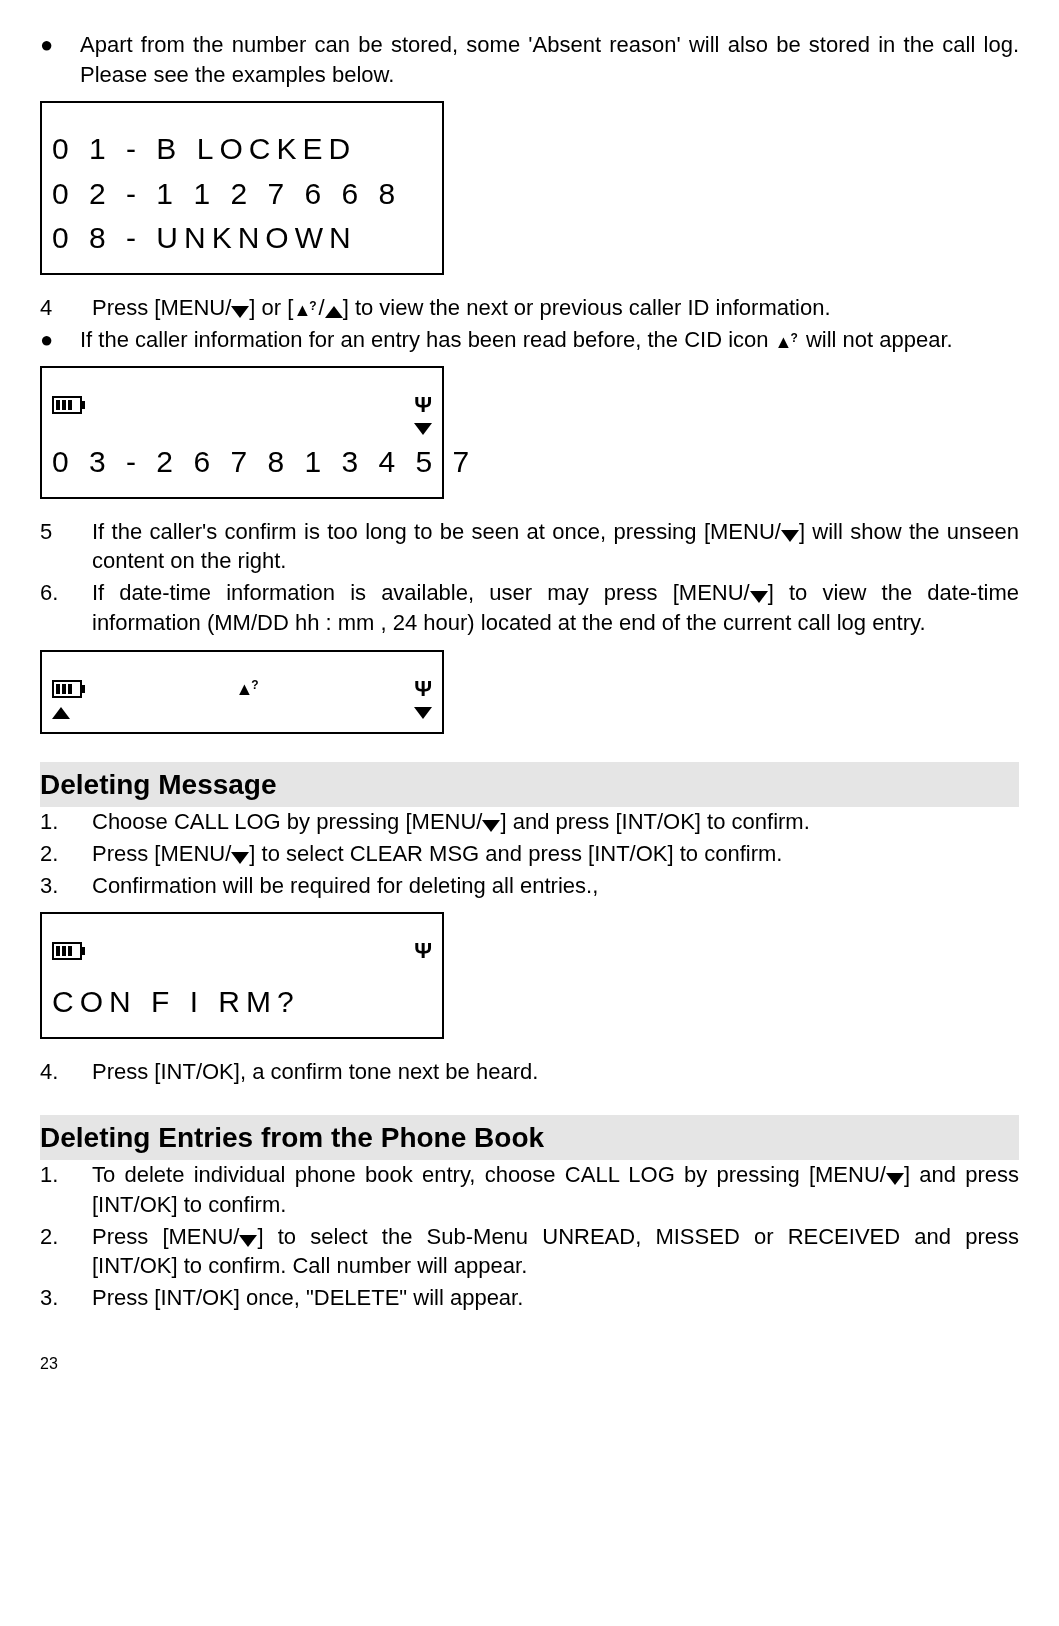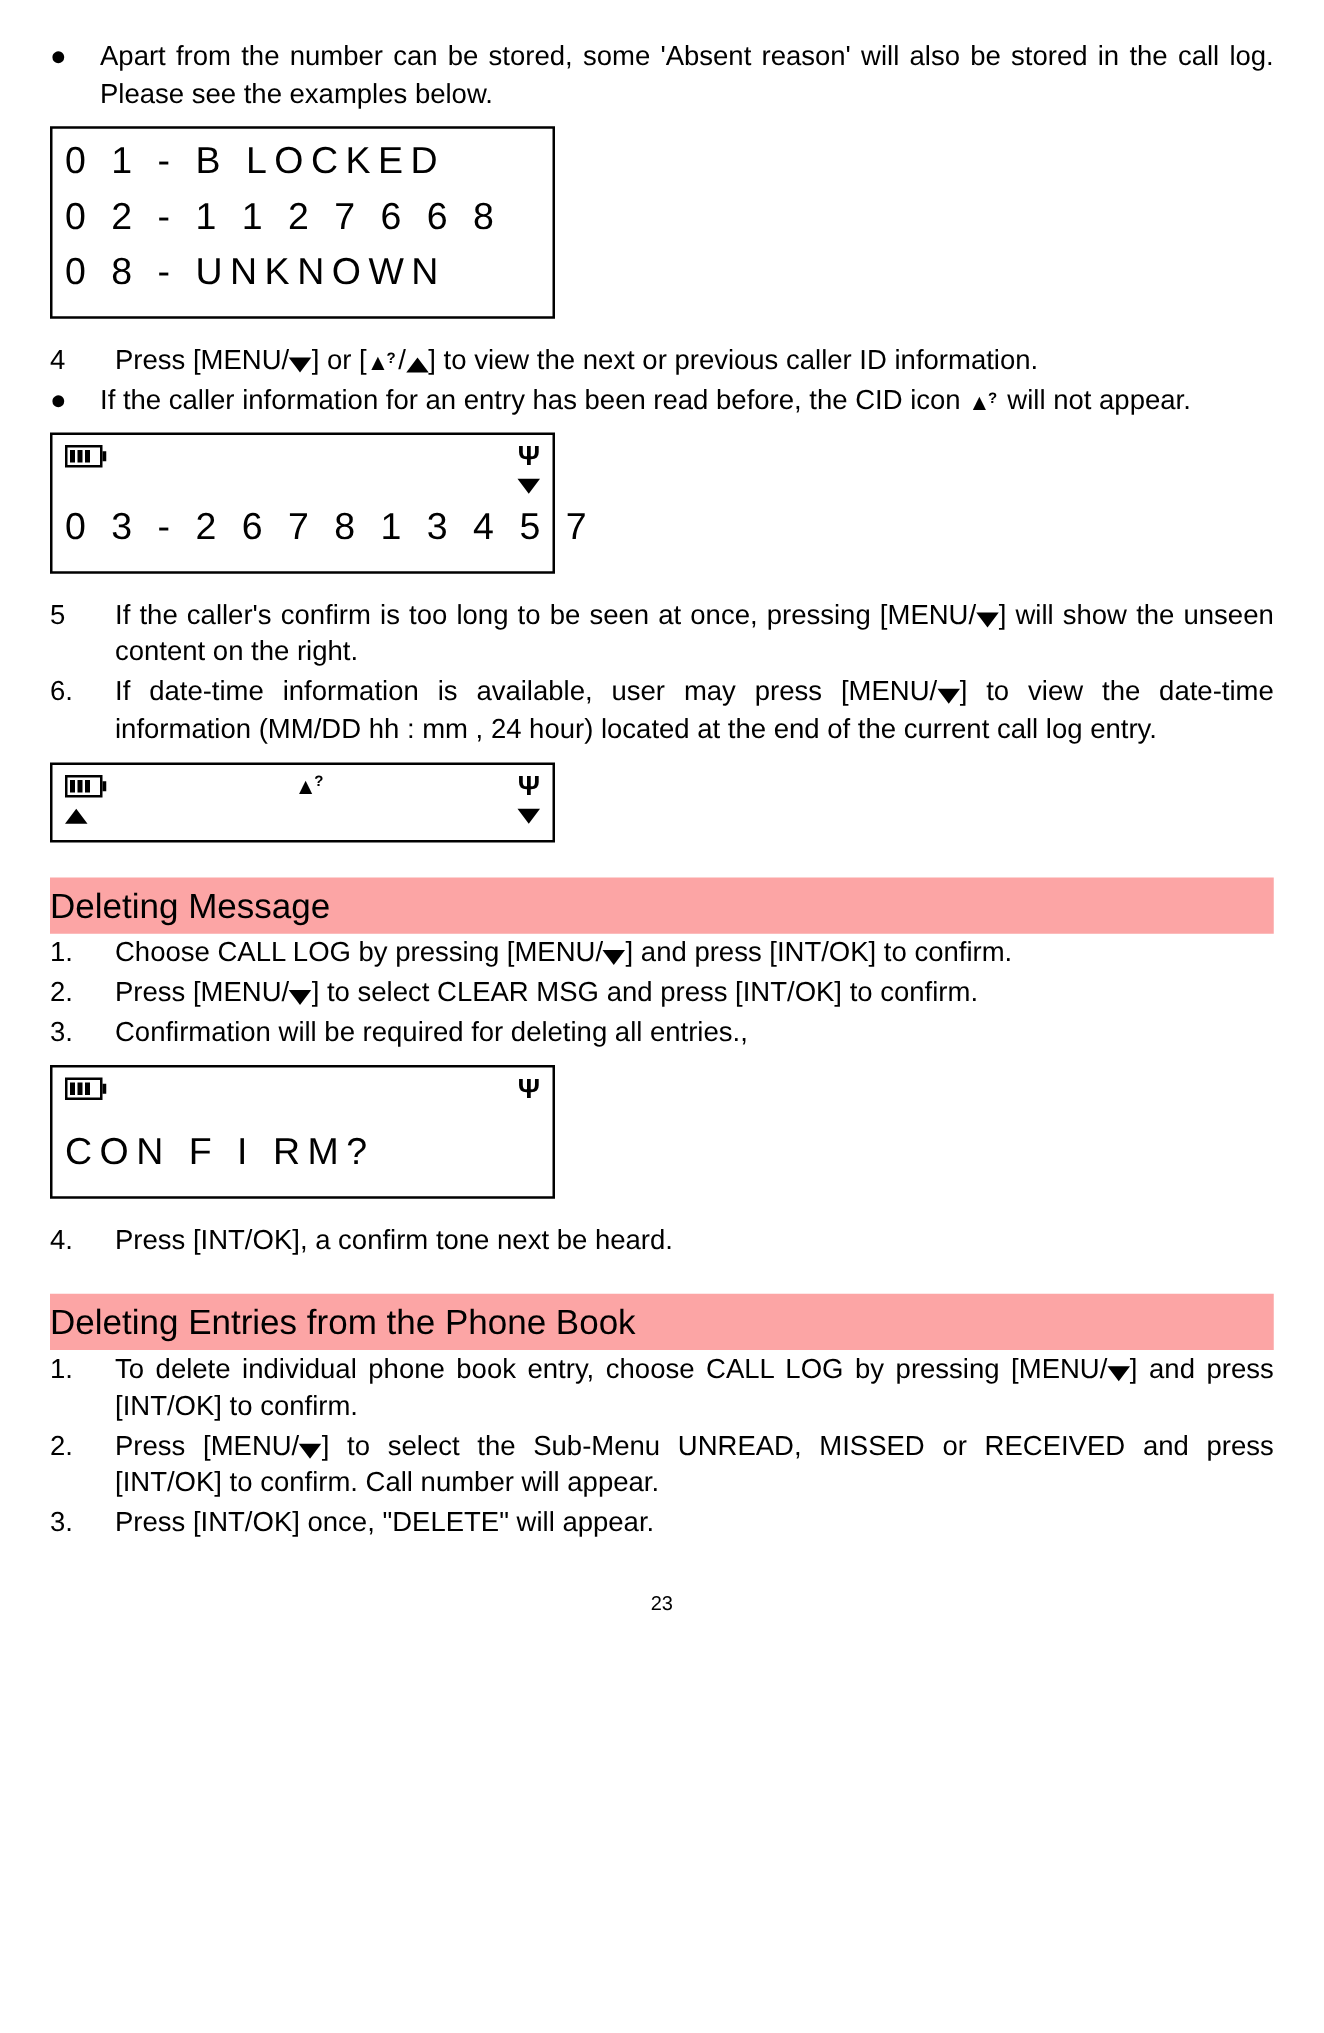--- a/index.html
+++ b/index.html
@@ -35,21 +35,21 @@
   }
   .numlist .txt {
     flex: 1;
     text-align: justify;
   }
 
   .lcd-box {
     border: 2px solid #000;
     width: 380px;
     margin: 12px 0 18px 0;
-    padding: 2px 10px 10px 10px;
+    padding: 22px 10px 10px 10px;
     font-family: Arial, sans-serif;
   }
   .lcd-box.big {
     height: auto;
   }
   .lcd-line {
     font-size: 30px;
     letter-spacing: 6px;
     white-space: nowrap;
     margin: 4px 0;
@@ -62,22 +62,22 @@
     margin-top: 2px;
   }
   .lcd-arrowbar {
     display: flex;
     justify-content: space-between;
     align-items: center;
     height: 18px;
     margin-top: 2px;
   }
   .section-heading {
-    background: #fca5a5;
-    font-weight: normal;
+    background: #e5e5e5;
+    font-weight: bold;
     font-size: 28px;
     padding: 4px 0;
     margin-top: 28px;
   }
   .battery-icon {
     display: inline-block;
     width: 26px;
     height: 14px;
     border: 2px solid #000;
     position: relative;
@@ -135,21 +135,20 @@
     top: 1px;
   }
   .cid-icon::after {
     content: "?";
     font-size: 12px;
     position: relative;
     top: -6px;
     left: -2px;
   }
   .page-num {
-    text-align: center;
     font-size: 16px;
     margin-top: 40px;
   }
 </style>
 </head>
 <body>
 
 <div class="bullet-row">
   <span class="dot">●</span>
   <span class="txt">Apart from the number can be stored, some 'Absent reason' will also be stored in the call log. Please see the examples below.</span>

